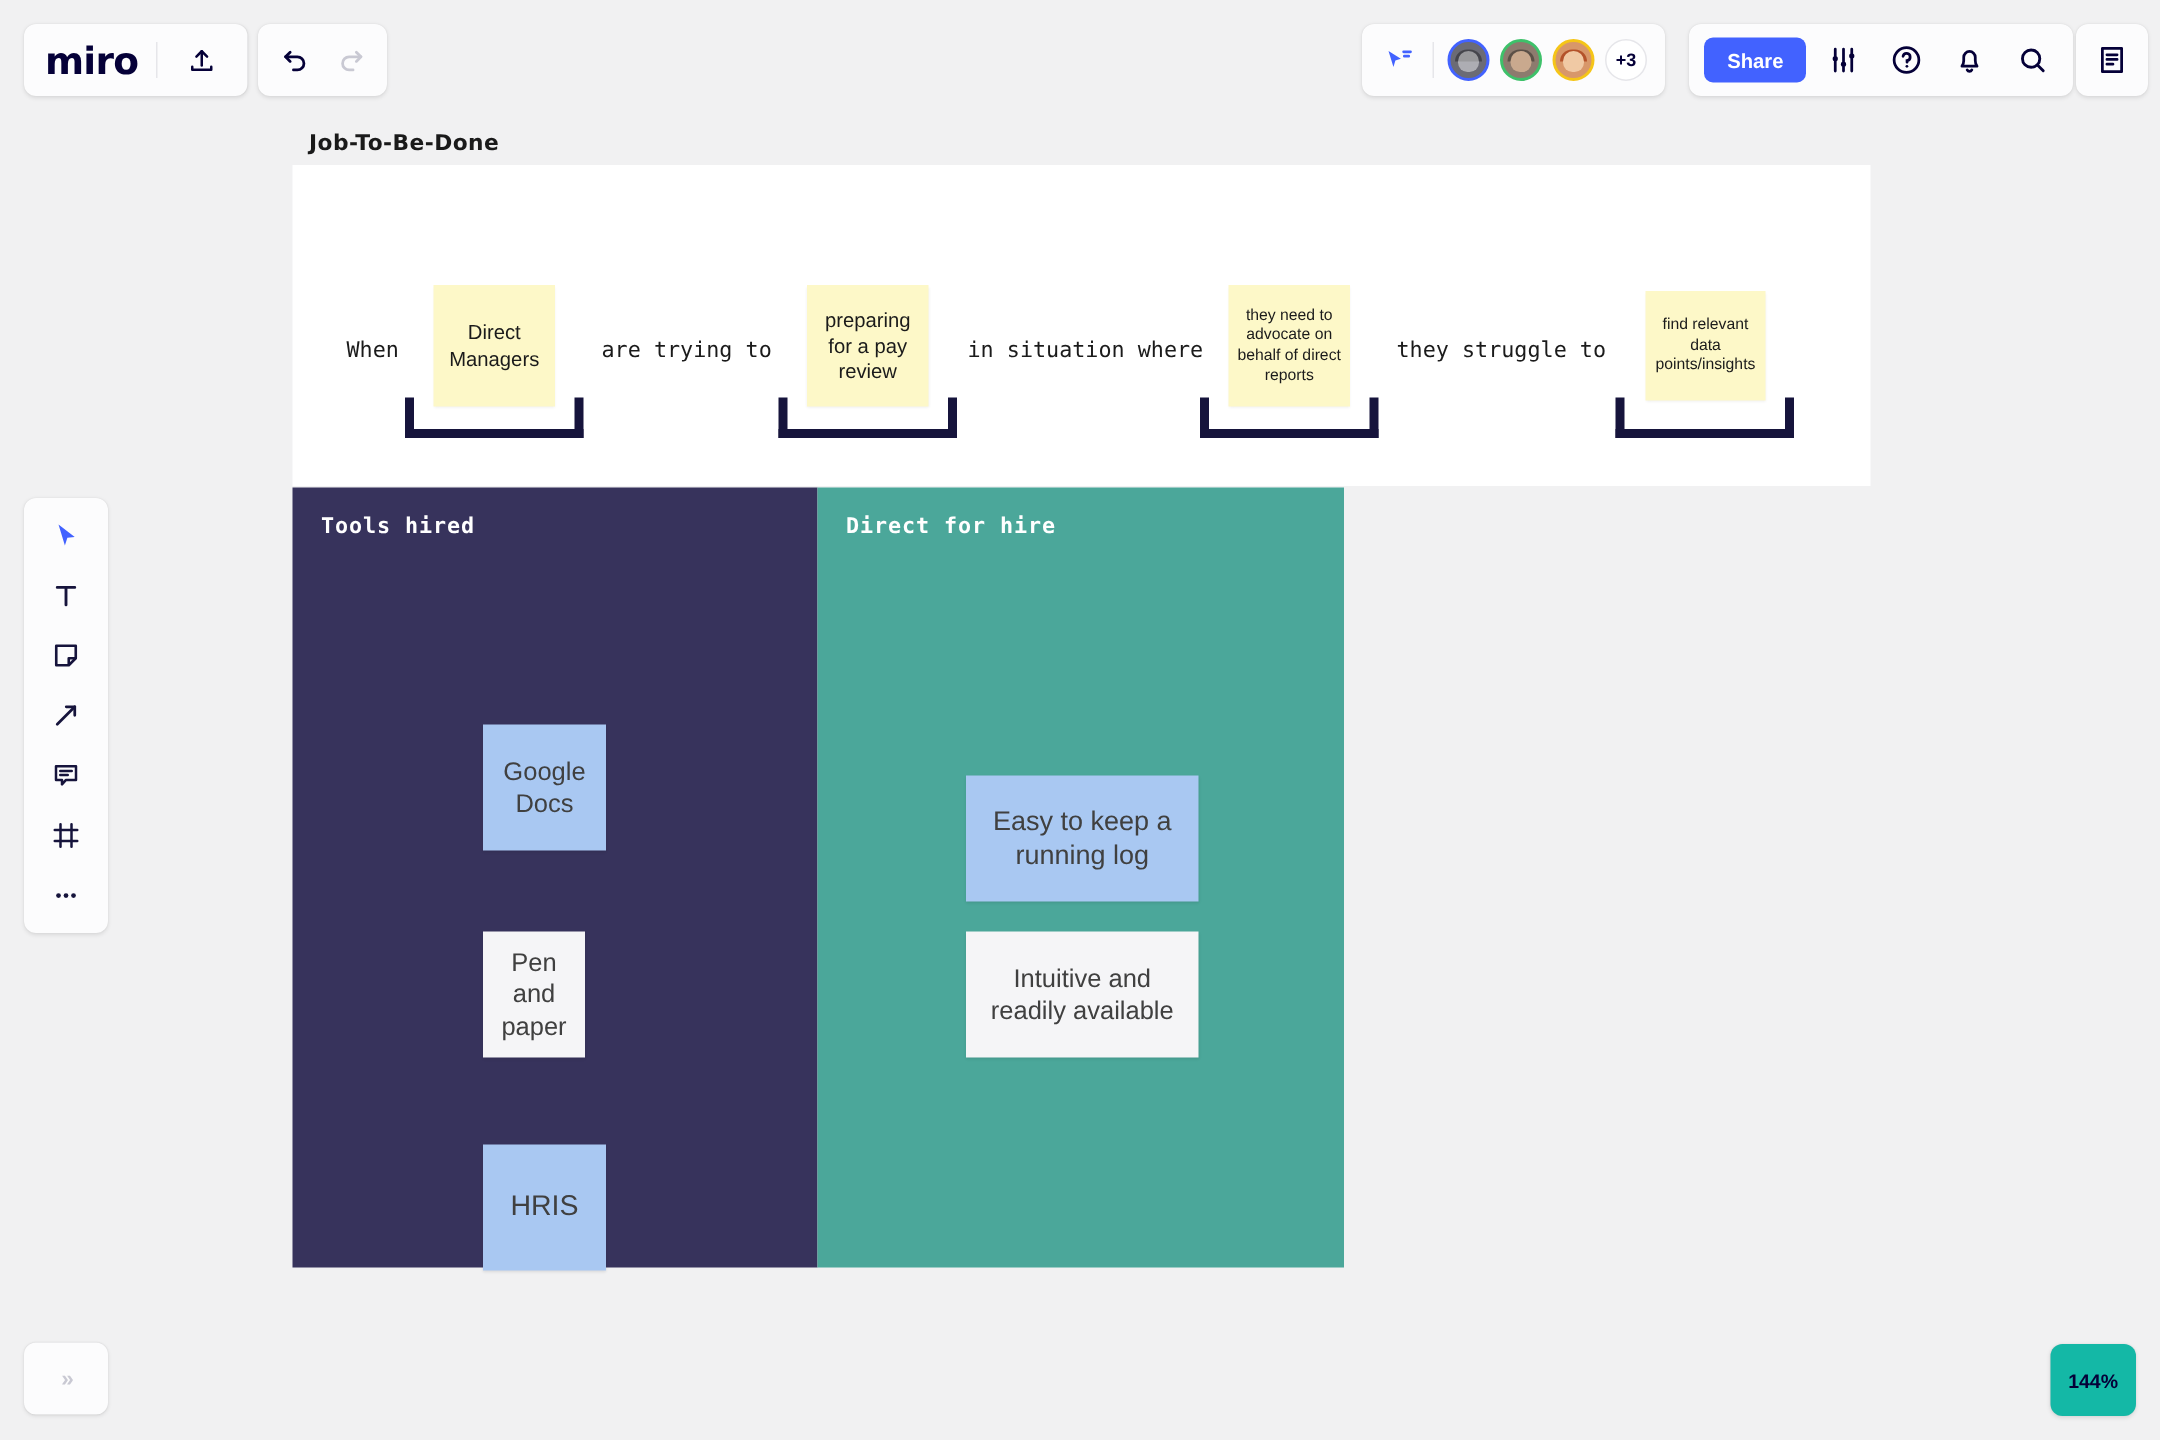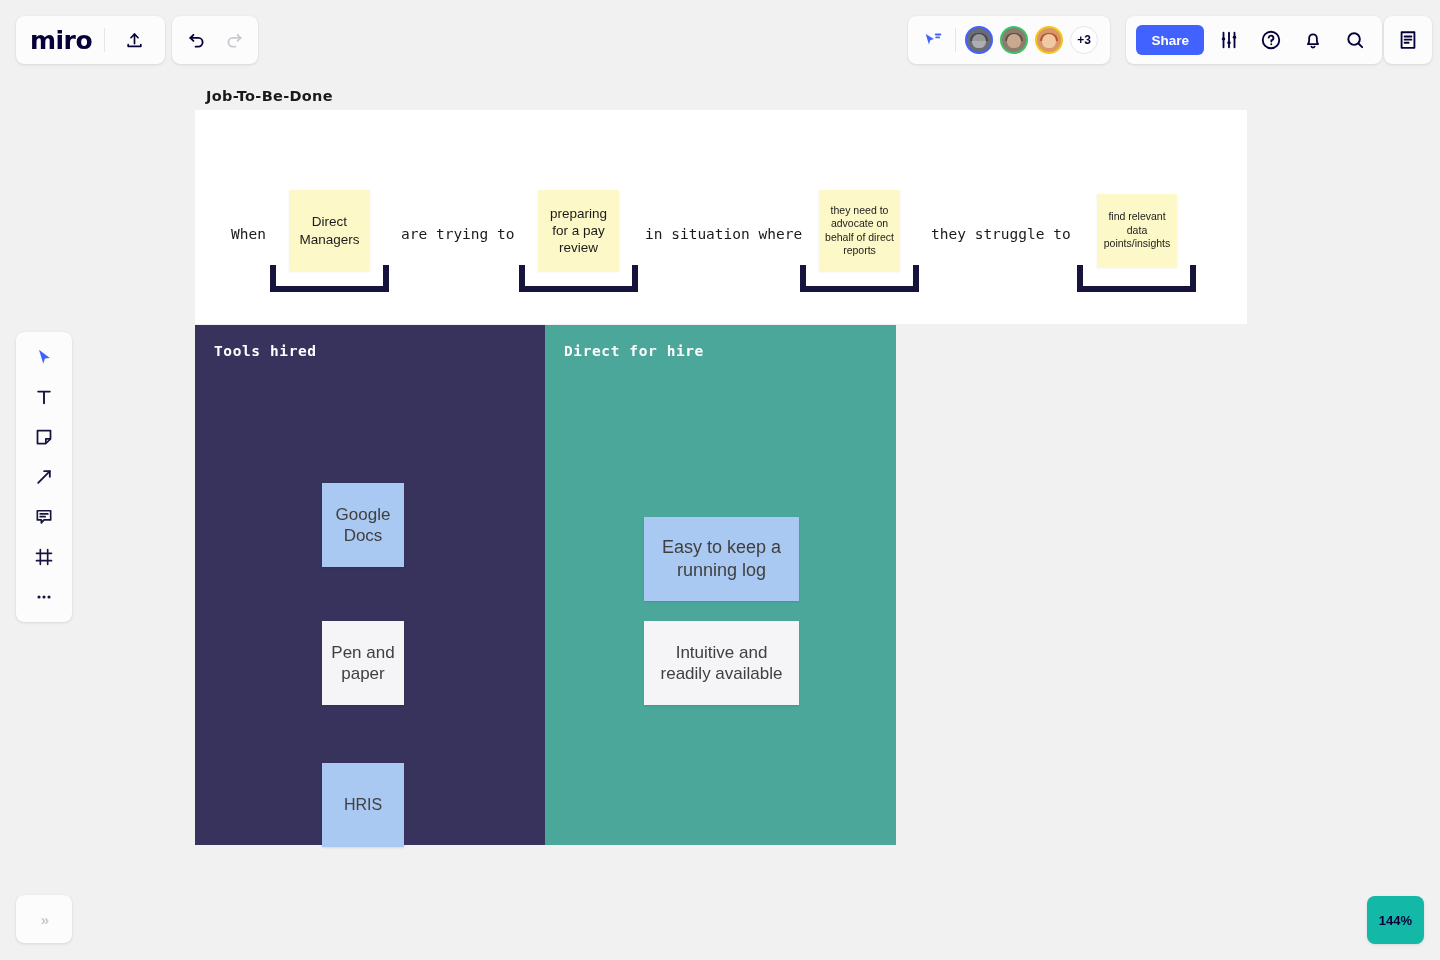--- a/index.html
+++ b/index.html
@@ -366,22 +366,22 @@
         <div class="sticky" style="left:902px; top:84px; width:80px; height:73px; font-size:10.5px;">find relevant data points/insights</div>
         <div class="bracket" style="left:882px; top:155px; width:119px; height:27px;"></div>
       </div>
     </div>
 
     <div class="columns">
 
       <div class="col col-navy">
         <div class="col-title">Tools hired</div>
         <div class="card blue" style="left:127px; top:158px; width:82px; height:84px; font-size:17px;">Google Docs</div>
-        <div class="card white" style="left:127px; top:296px; width:82px; height:84px; font-size:17px;">Pen and paper</div>
-        <div class="card blue" style="left:127px; top:438px; width:82px; height:84px; font-size:16px;">HRIS</div>
+        <div class="card white" style="left:127px; top:296px; width:68px; height:84px; font-size:17px;">Pen and paper</div>
+        <div class="card blue" style="left:127px; top:438px; width:82px; height:84px; font-size:19px;">HRIS</div>
       </div>
 
       <div class="col col-teal">
         <div class="col-title">Direct for hire</div>
         <div class="card blue" style="left:99px; top:158px; width:155px; height:84px; font-size:18px;margin-top:34px;">Easy to keep a running log</div>
         <div class="card white" style="left:99px; top:296px; width:155px; height:84px; font-size:17px;">Intuitive and readily available</div>
       </div>
 
     </div>
   </div>

